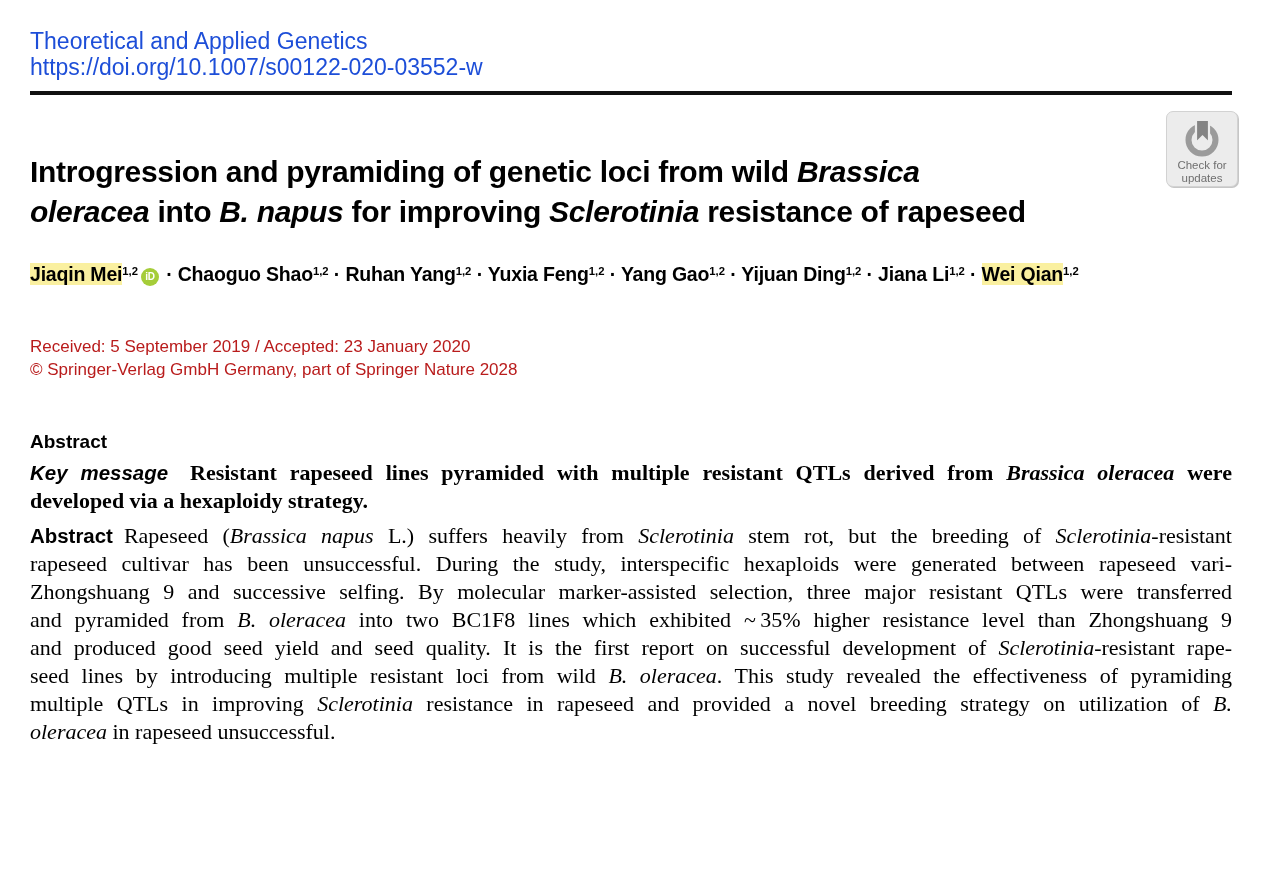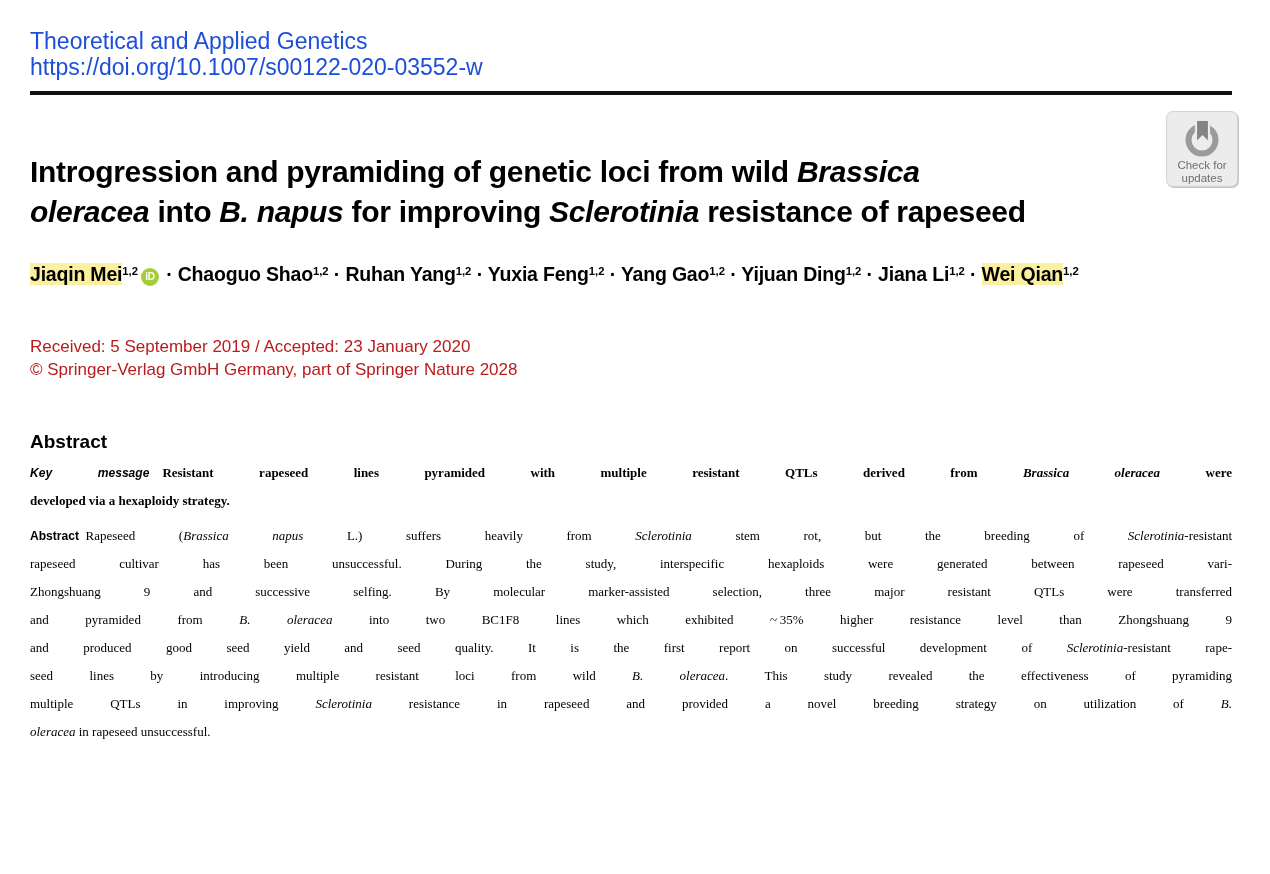--- a/index.html
+++ b/index.html
@@ -35,21 +35,21 @@
   .authors{margin-top:24px;font-size:19.5px;font-weight:700;line-height:30px;
            letter-spacing:-0.2px;white-space:nowrap;}
 
   
   .meta{margin-top:46px;font-size:17px;line-height:23px;color:#b91c1c;}
 
   
   .abs-heading{margin-top:49px;font-size:19px;font-weight:700;line-height:24px;}
   .keymsg{margin-top:5px;}
   .abstract-body{margin-top:7px;}
-  .serifpara{font-family:"Liberation Serif",serif;font-size:13px;line-height:28px;color:#000;}
+  .serifpara{font-family:"Liberation Serif",serif;font-size:22px;line-height:28px;color:#000;}
   .keymsg div{font-weight:700;}
   .jline{text-align:justify;text-align-last:justify;}
 
   
   .it{font-style:italic;}
   .bd{font-weight:700;}
   .sans{font-family:"Liberation Sans",sans-serif;font-size:0.93em;}
   .sup{font-size:0.58em;vertical-align:0.52em;letter-spacing:0;}
   .hl{background:var(--hl);}
   .orcid{display:inline-block;width:18px;height:18px;border-radius:50%;

